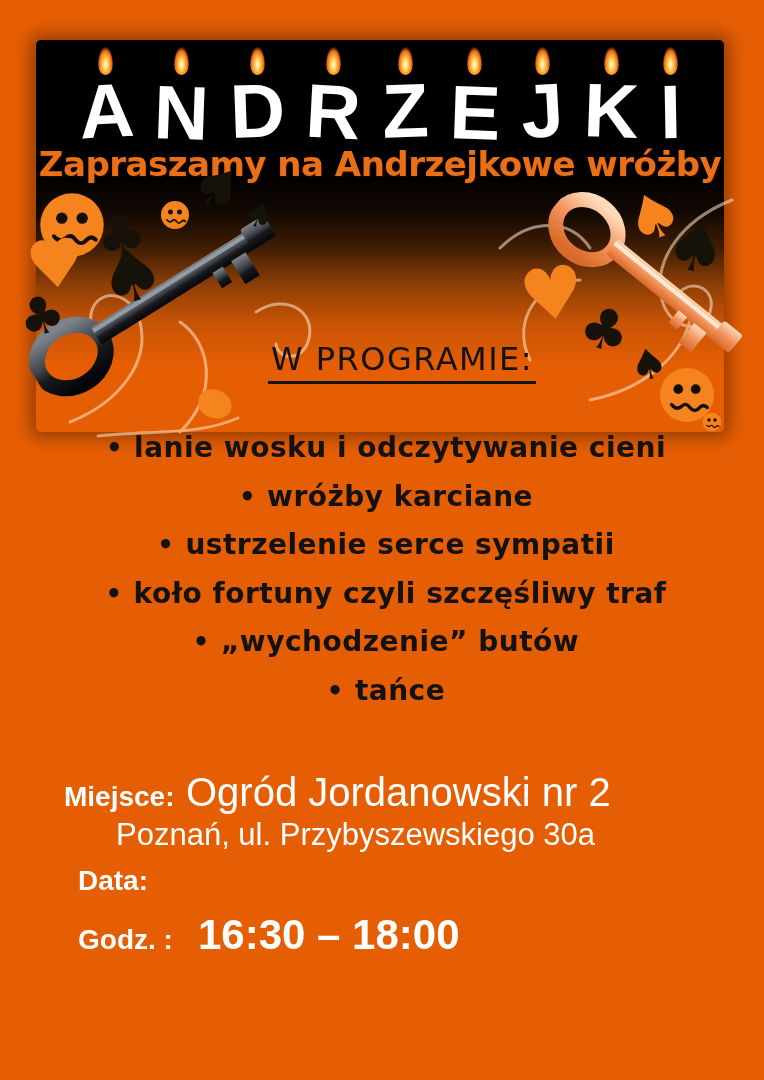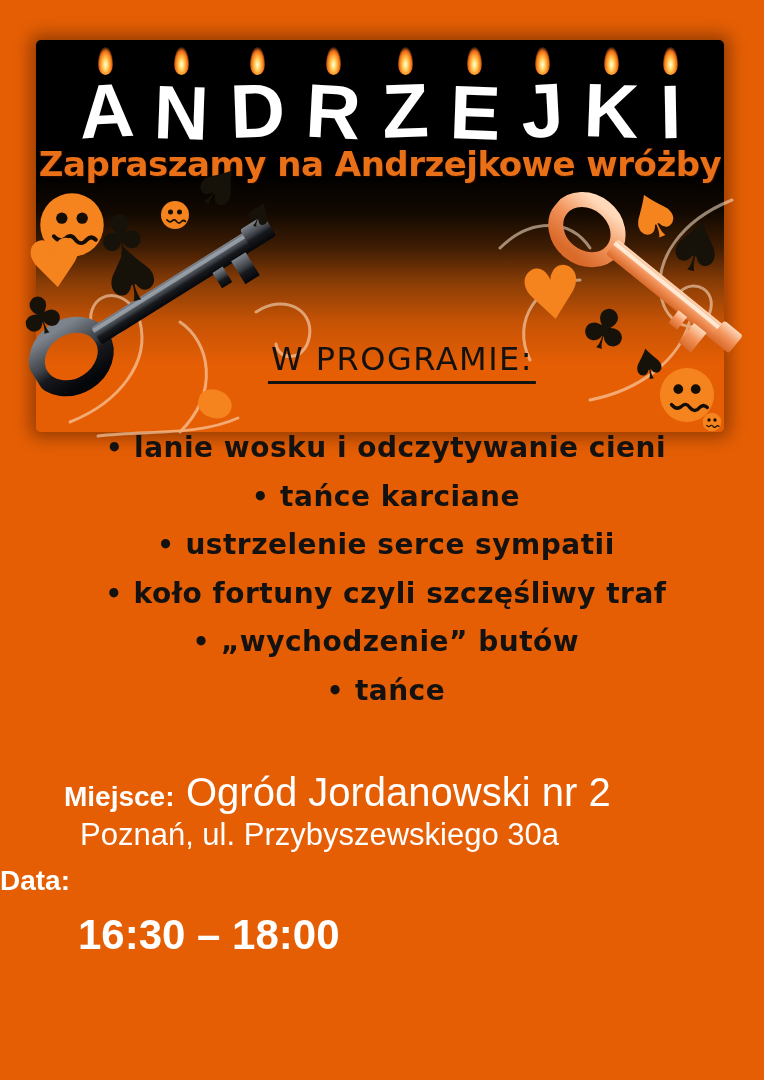--- a/index.html
+++ b/index.html
@@ -79,22 +79,22 @@
     white-space:nowrap;
     padding-left:8px;
   }
   .program-item .bullet { font-size:26px; margin-right:11px; }
 
   
   .details { position:absolute; top:770px; left:0; width:100%; color:#ffffff;
              font-family:"Liberation Sans", sans-serif; }
   .detail-row { display:flex; align-items:baseline; }
   .row-location { padding-left:64px; margin-bottom:2px; }
-  .row-address  { padding-left:80px; margin-bottom:12px; }
-  .row-date     { margin-bottom:14px; }
+  .row-address  { padding-left:116px; margin-bottom:12px; }
+  .row-date     { padding-left:78px; margin-bottom:14px; }
   .row-time     { padding-left:78px; }
   .detail-label { font-weight:700; font-size:28px; flex:0 0 122px; }
   .row-date .detail-label, .row-time .detail-label { flex:0 0 120px; }
   .value-location { font-weight:400; font-size:40px; }
   .value-address  { font-weight:400; font-size:31px; }
   .value-date, .value-time { font-weight:700; font-size:42px; }
 </style>
 </head>
 <body>
 
@@ -236,36 +236,37 @@
     <span class="suit" style="left:580px; top:302px; font-size:56px; transform:rotate(18deg);">♣</span>
     <span class="suit" style="left:630px; top:344px; font-size:42px; transform:rotate(-12deg);">♠</span>
 
     <span class="blob"></span>
   </div>
 
   <div class="program-heading">W PROGRAMIE:</div>
 
   <div class="program-list">
     <div class="program-item"><span class="bullet">•</span><span>lanie wosku i odczytywanie cieni</span></div>
-    <div class="program-item"><span class="bullet">•</span><span>tańce karciane</span></div>
+    <div class="program-item"><span class="bullet">•</span><span>wróżby karciane</span></div>
     <div class="program-item"><span class="bullet">•</span><span>ustrzelenie serce sympatii</span></div>
     <div class="program-item"><span class="bullet">•</span><span>koło fortuny czyli szczęśliwy traf</span></div>
     <div class="program-item"><span class="bullet">•</span><span>„wychodzenie” butów</span></div>
     <div class="program-item"><span class="bullet">•</span><span>tańce</span></div>
   </div>
 
   <div class="details">
     <div class="detail-row row-location">
       <span class="detail-label">Miejsce:</span>
       <span class="value-location">Ogród Jordanowski nr 2</span>
     </div>
     <div class="detail-row row-address">
       <span class="value-address">Poznań, ul. Przybyszewskiego 30a</span>
     </div>
     <div class="detail-row row-date">
       <span class="detail-label">Data:</span>
     </div>
     <div class="detail-row row-time">
+      <span class="detail-label">Godz. :</span>
       <span class="value-time">16:30 – 18:00</span>
     </div>
   </div>
 
 </div>
 
 </body></html>

